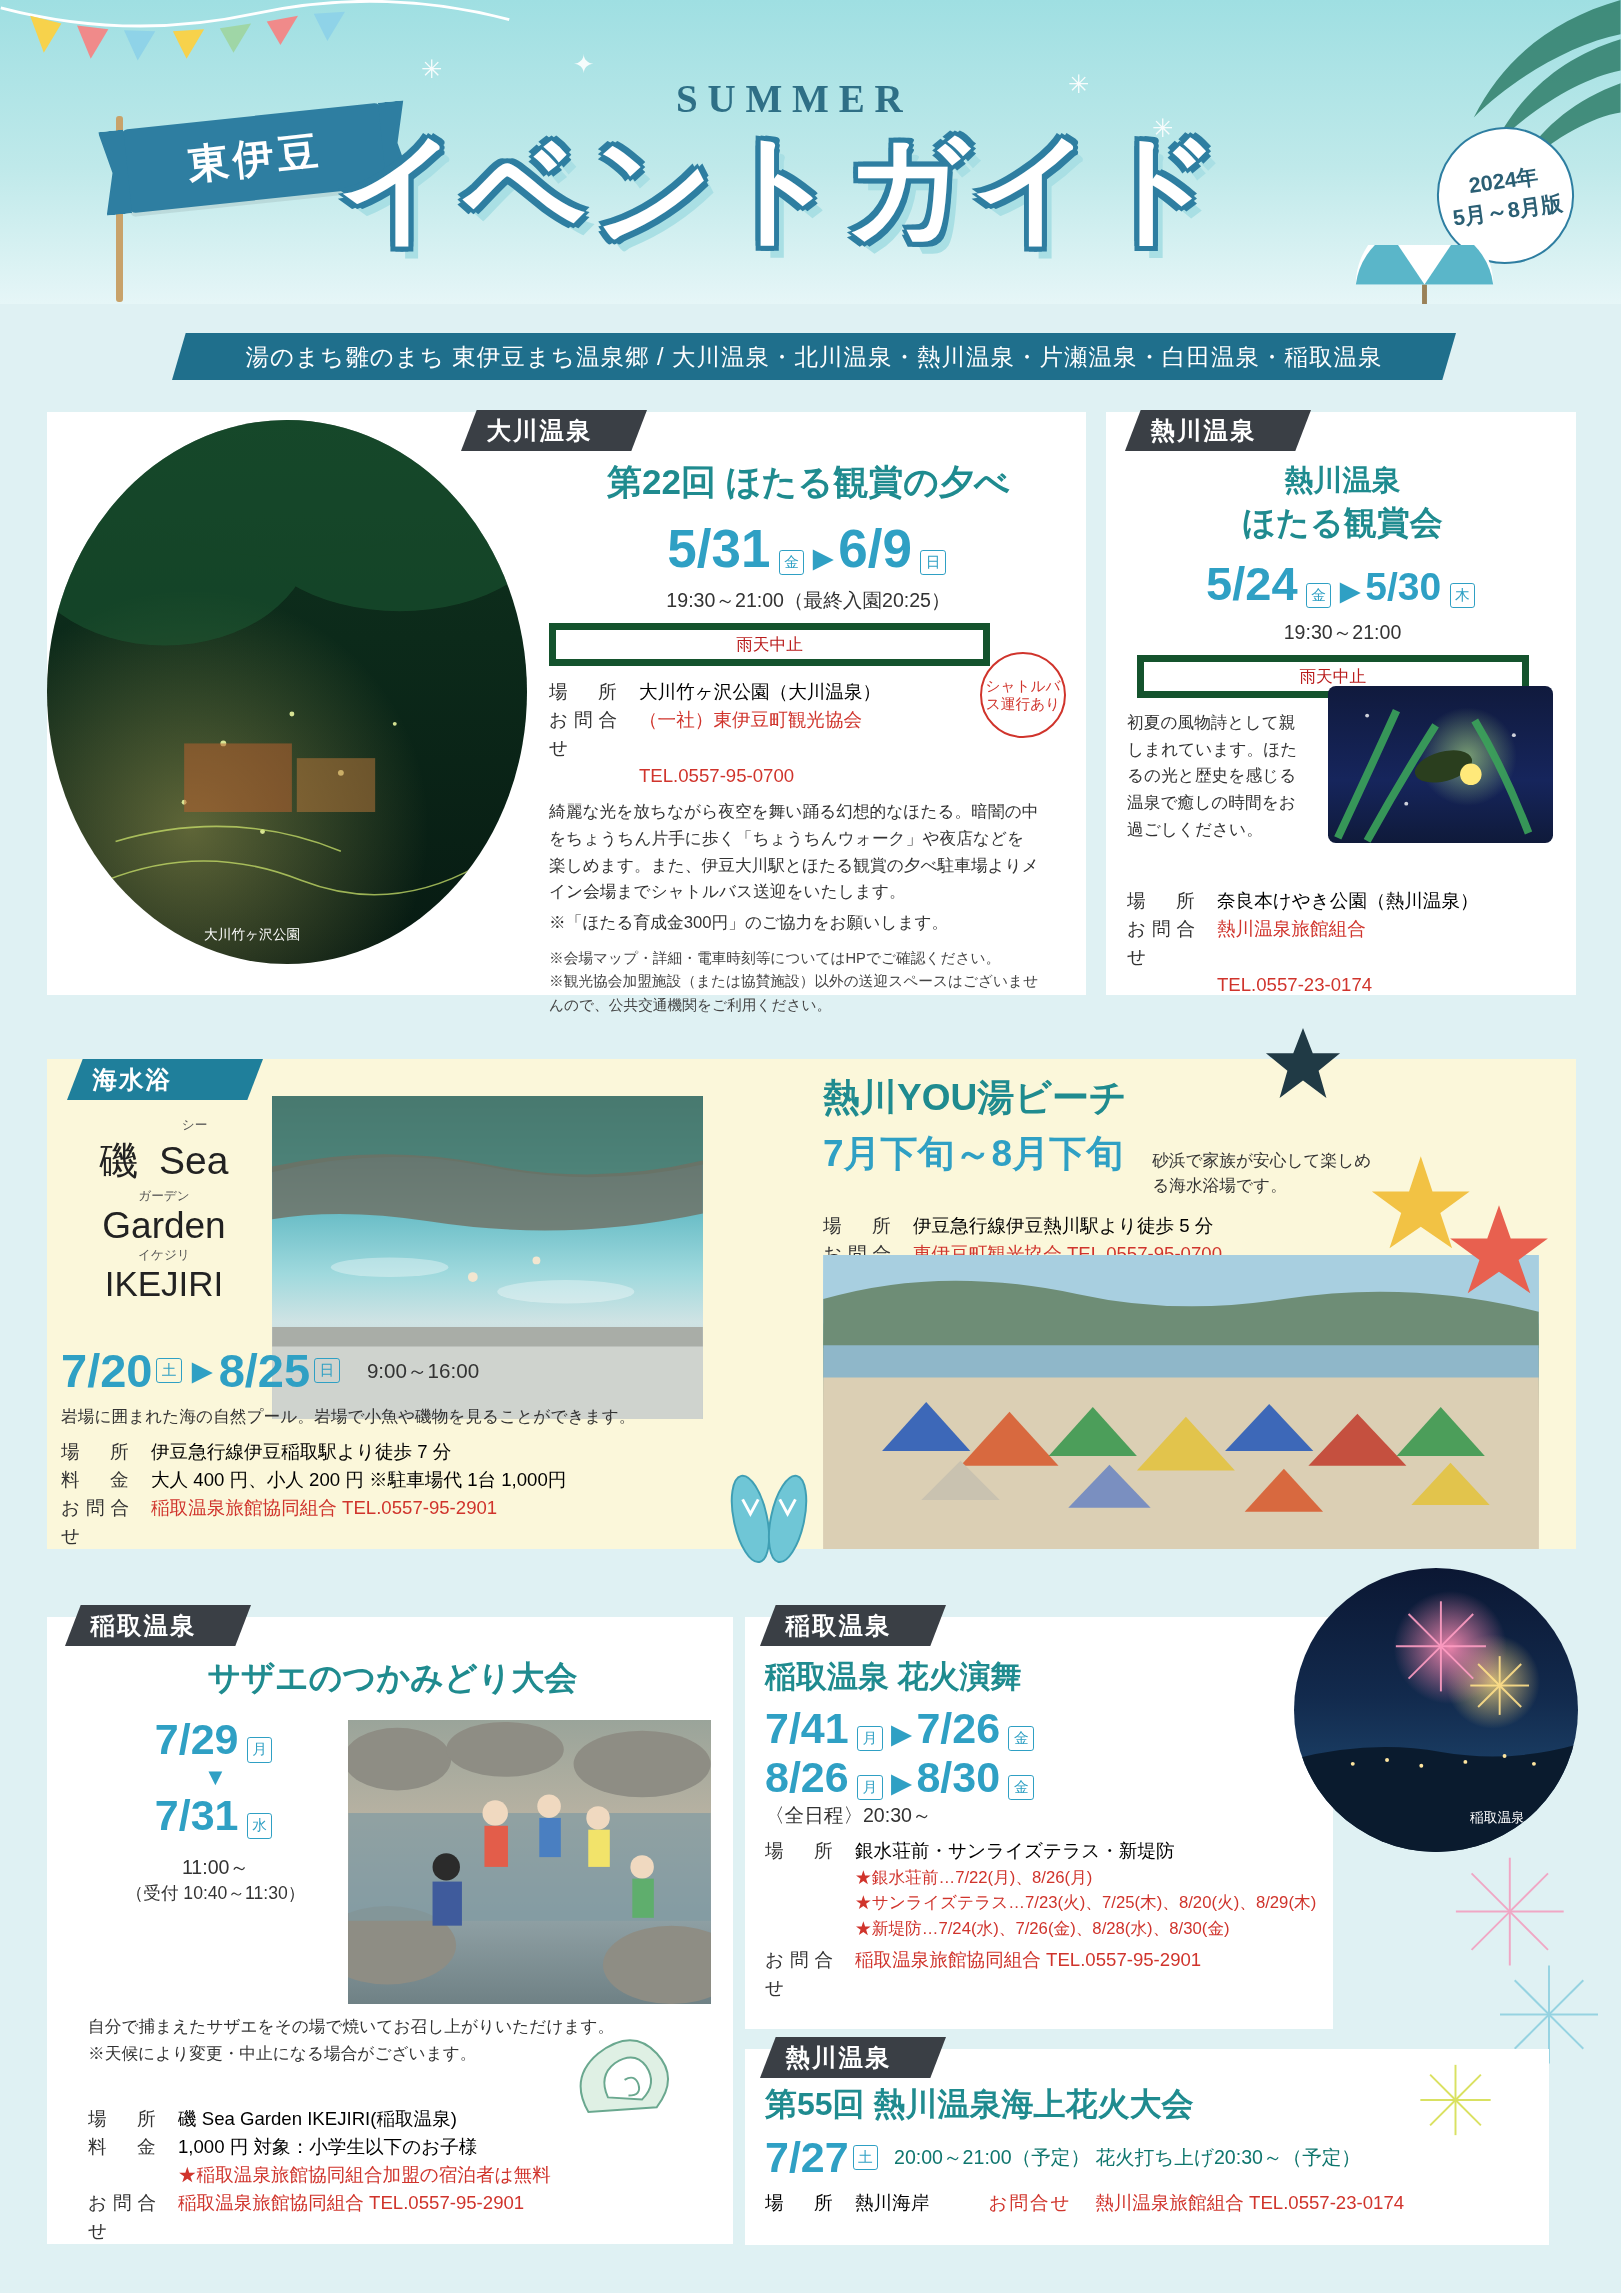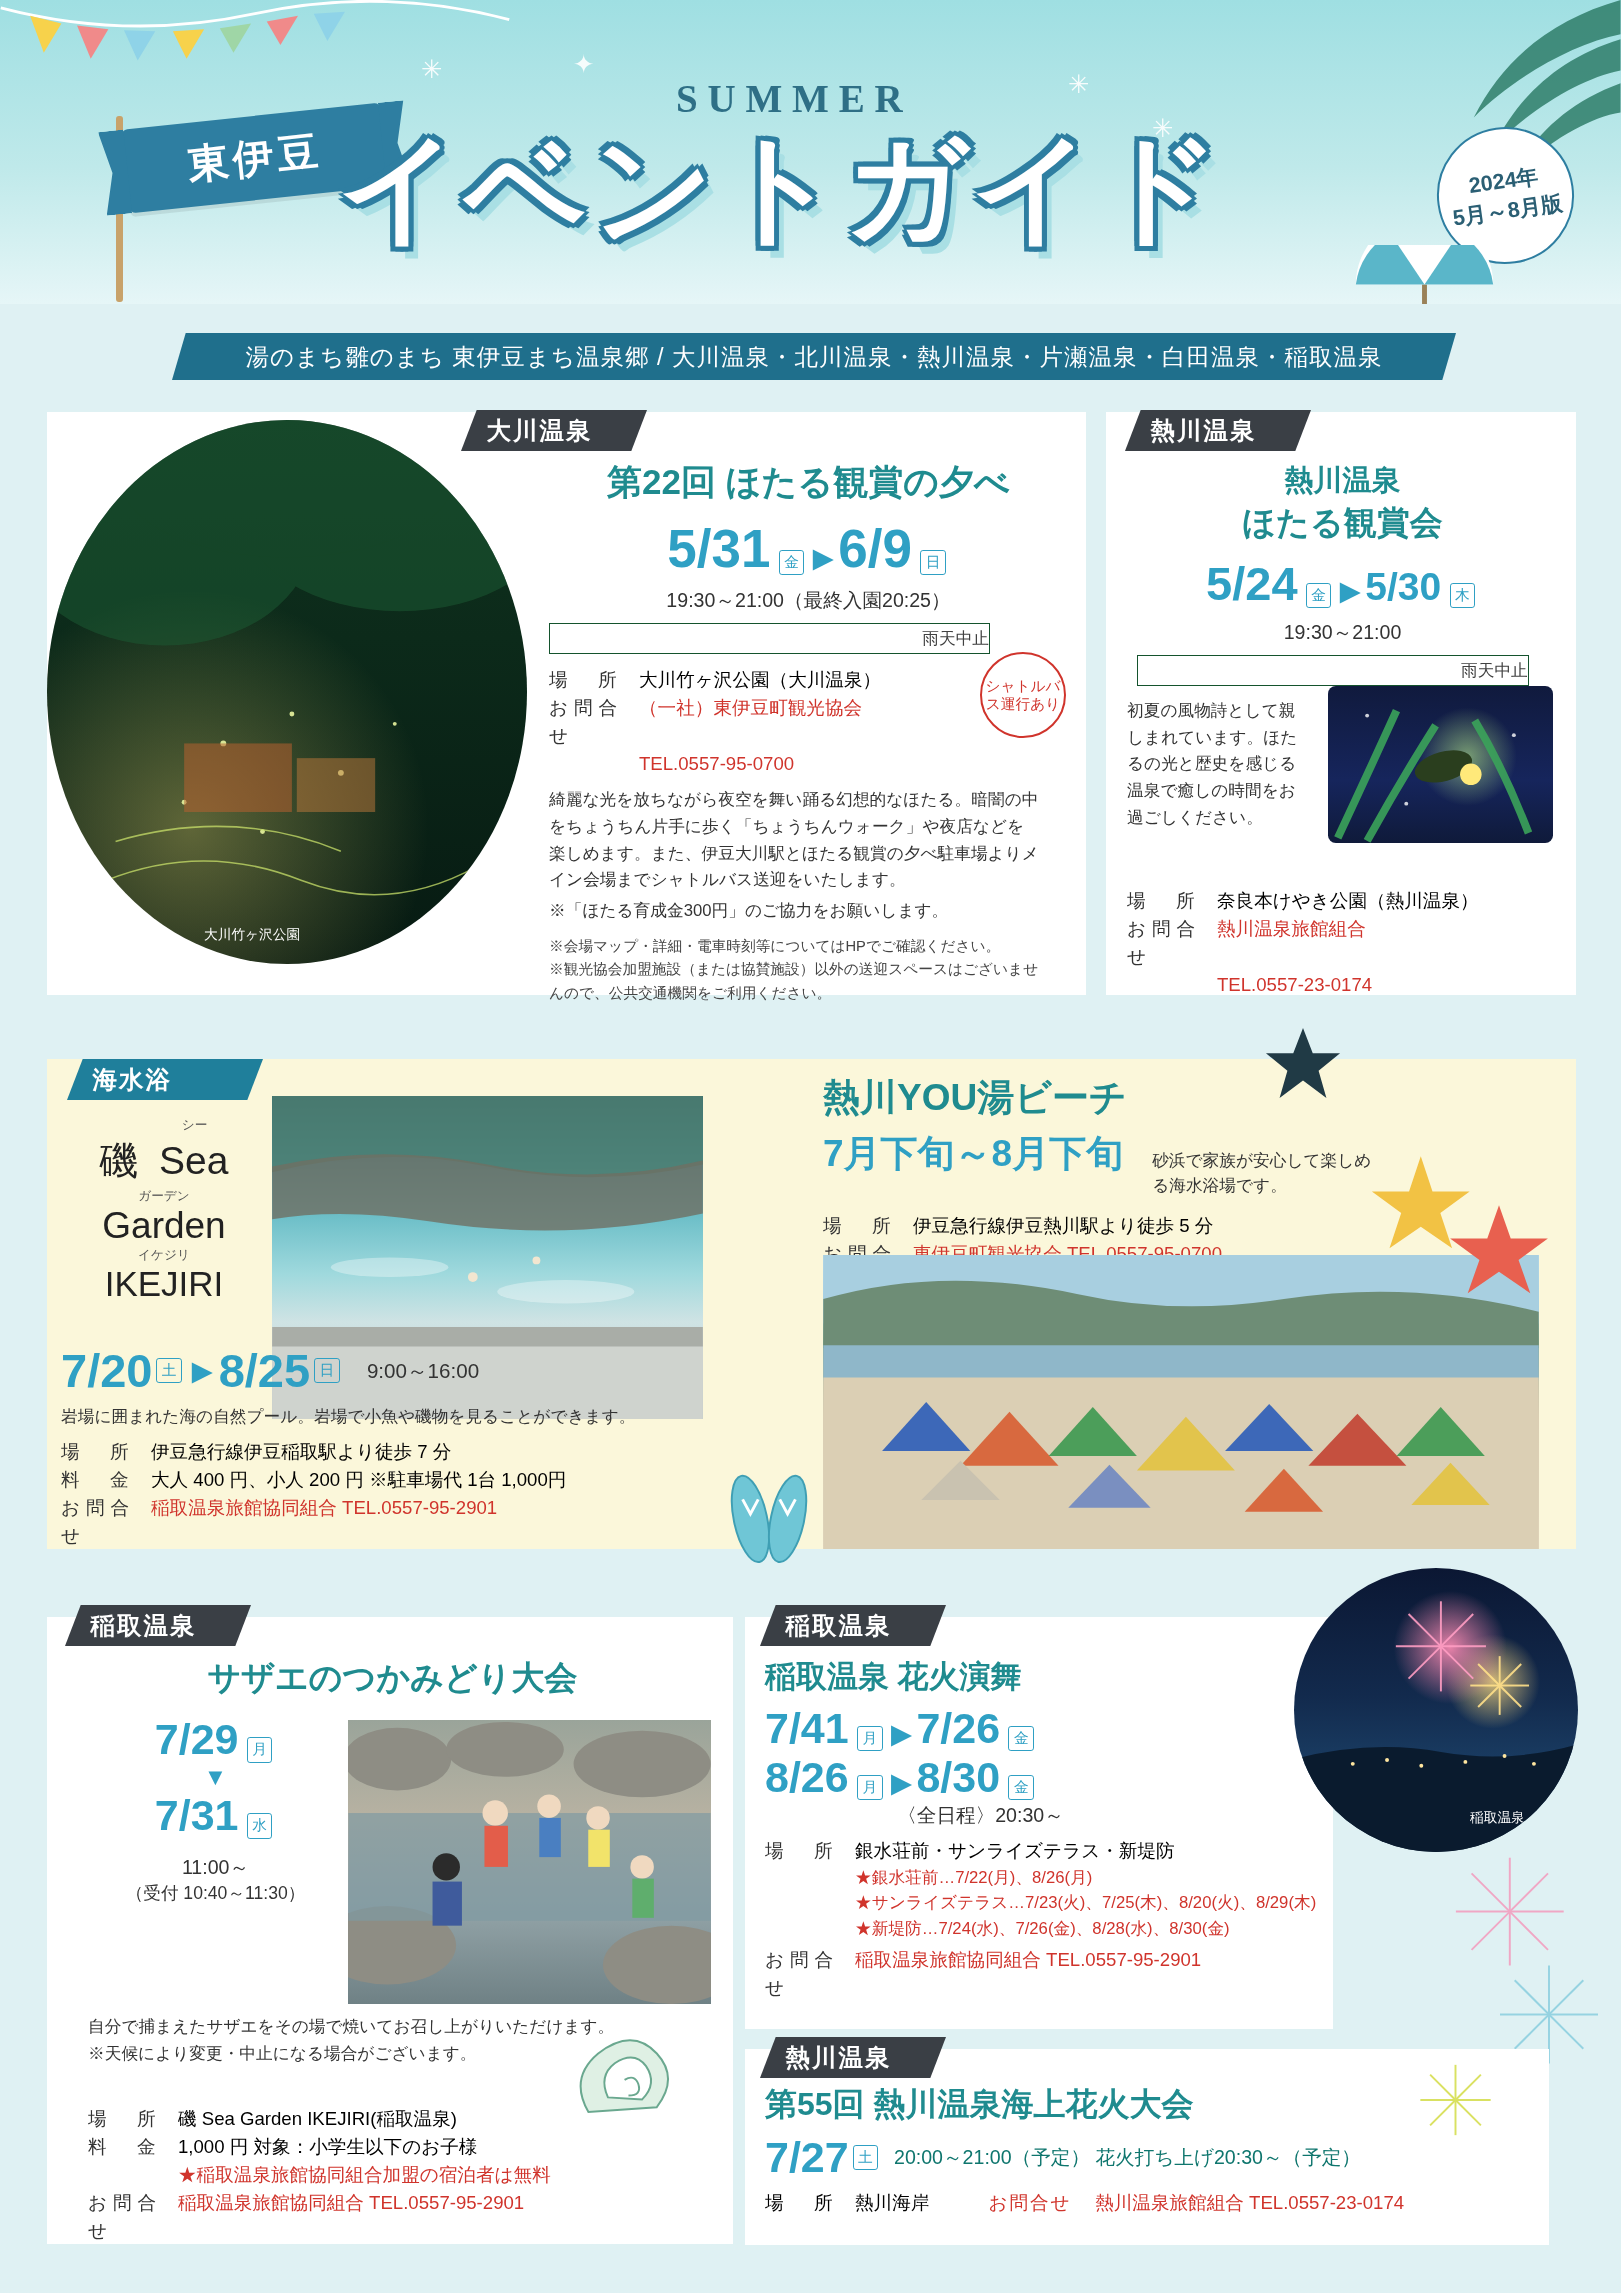--- a/index.html
+++ b/index.html
@@ -93,21 +93,21 @@
     width:25.5px; height:25.5px; border:1.5px solid #2fa0c4; border-radius:2.9px;
     font-size:14.7px; color:#2fa0c4; vertical-align:middle; margin:0 3.9px;
   }
   .arrow { color:#2fa0c4; font-size:27.4px; }
   .row { display:flex; font-size:18.6px; line-height:1.5; }
   .row .lbl { width:90px; letter-spacing:5.9px; color:#333; flex:none;}
   .red { color:#d0342c; }
   .small { font-size:14.7px; color:#444; line-height:1.6;}
   .desc { font-size:16.7px; color:#333; line-height:1.6;}
   .rain {
-    border:1px solid #14532d; text-align:right; font-size:16.7px; color:#404040;
+    border:7px solid #14532d; text-align:center; font-size:16.7px; color:#b91c1c;
     padding:2.9px 0;
   }
   .photo { position:absolute; background:#cfd8dc; overflow:hidden; }
   .circle-photo { border-radius:50%; }
   .caption-dark { position:absolute; color:#fff; font-size:13.7px; }
   .shuttle {
     position:absolute; width:86px; height:86px; border-radius:50%;
     border:2px solid #d0342c; color:#d0342c; font-size:14.7px; line-height:1.25;
     display:flex; align-items:center; justify-content:center; text-align:center;
     background:#fff;
@@ -517,21 +517,21 @@
       <span class="bigdate" style="font-size:43px">7/26</span>
       <span class="kanji-box">金</span>
     </div>
     <div>
       <span class="bigdate" style="font-size:43px">8/26</span>
       <span class="kanji-box">月</span>
       <span class="arrow">▶</span>
       <span class="bigdate" style="font-size:43px">8/30</span>
       <span class="kanji-box">金</span>
     </div>
-    <div style="font-size:19.6px;color:#333;text-align:center;width:431px">〈全日程〉20:30～</div>
+    <div style="font-size:19.6px;color:#333;text-align:left;width:431px">〈全日程〉20:30～</div>
     <div class="row" style="margin-top:7.8px">
       <span class="lbl">場　所</span>
       <span>銀水荘前・サンライズテラス・新堤防</span>
     </div>
     <div class="red" style="font-size:16.7px;padding-left:90px;line-height:1.55">★銀水荘前…7/22(月)、8/26(月)</div>
     <div class="red" style="font-size:16.7px;padding-left:90px;line-height:1.55">★サンライズテラス…7/23(火)、7/25(木)、8/20(火)、8/29(木)</div>
     <div class="red" style="font-size:16.7px;padding-left:90px;line-height:1.55">★新堤防…7/24(水)、7/26(金)、8/28(水)、8/30(金)</div>
     <div class="row" style="margin-top:3.9px">
       <span class="lbl red">お問合せ</span>
       <span class="red">稲取温泉旅館協同組合  TEL.0557-95-2901</span>

